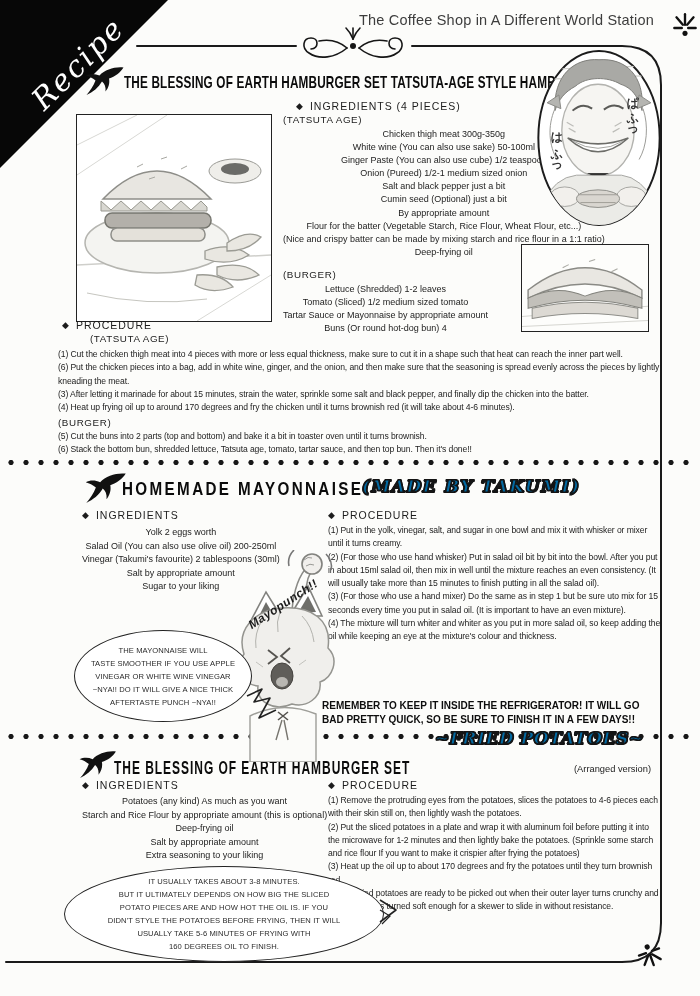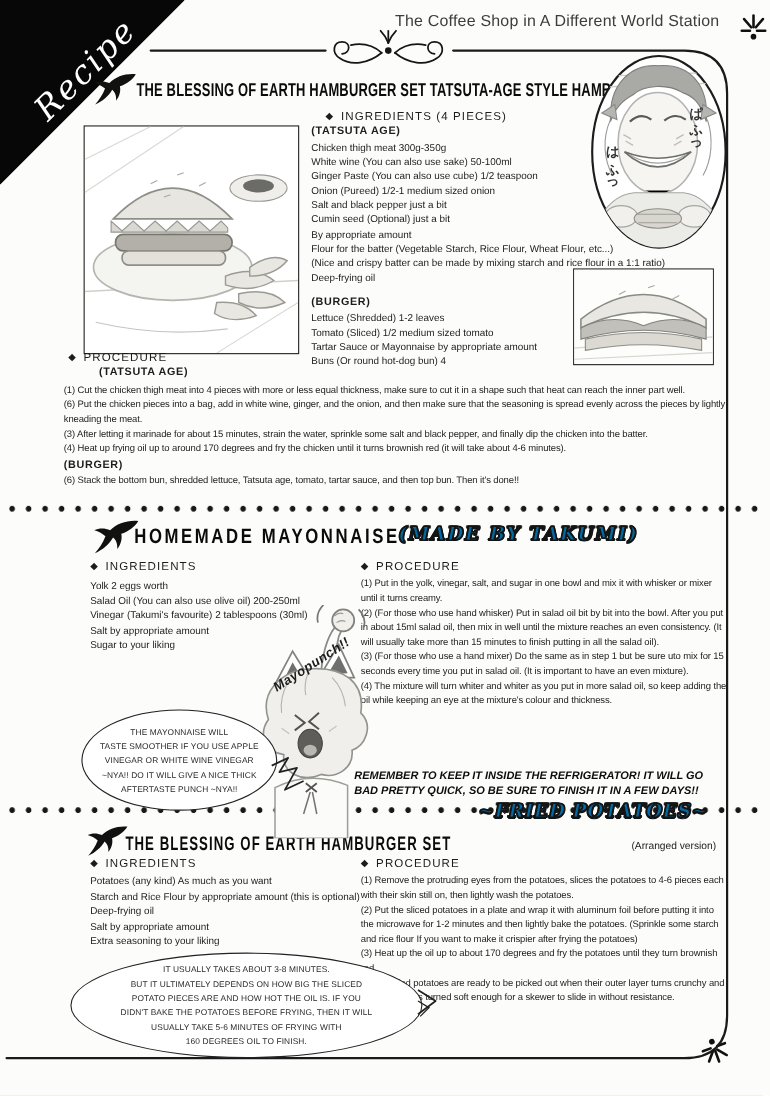--- a/index.html
+++ b/index.html
@@ -13,25 +13,25 @@
           font-family:"DejaVu Serif",serif;font-style:italic;font-size:30px;letter-spacing:2px;}
   .page-title{position:absolute;right:46px;top:12px;font-size:14.5px;color:#3d3d3d;letter-spacing:0.2px;white-space:nowrap;}
   
   .sec-title{font-weight:bold;color:#0b0b0b;white-space:nowrap;transform-origin:left top;}
   .fancy{color:#0369a1;font-family:"DejaVu Serif",serif;font-style:italic;font-weight:bold;white-space:nowrap;
          -webkit-text-stroke:1.1px #141414;
          text-shadow:1.2px 0 #141414,-1.2px 0 #141414,0 1.2px #141414,0 -1.2px #141414,
                      .9px .9px #141414,-.9px .9px #141414,.9px -.9px #141414,-.9px -.9px #141414;padding-left:10px;}
   .heading{font-size:10.5px;font-weight:normal;letter-spacing:1px;white-space:nowrap;}
   .diamond{font-size:9px;margin-right:6px;vertical-align:1px;}
-  .sub{font-size:9.8px;font-weight:bold;letter-spacing:0.6px;white-space:nowrap;}
-  .ing div{font-size:9px;line-height:13.1px;white-space:nowrap;}
+  .sub{font-size:9.8px;font-weight:normal;letter-spacing:0.6px;white-space:nowrap;}
+  .ing div{font-size:9px;line-height:13.1px;white-space:nowrap;text-align:center;}
   .ing2 div{line-height:13.6px;}
   .steps p{margin:0;font-size:8.6px;line-height:13.3px;letter-spacing:-0.1px;}
-  .reminder div{font-size:10px;font-weight:bold;font-style:italic;line-height:13.8px;white-space:nowrap;color:#0d0d0d;}
+  .reminder div{font-size:10px;font-weight:bold;line-height:13.8px;white-space:nowrap;color:#0d0d0d;}
   .bubble{position:absolute;border:1.4px solid #222;border-radius:50%;background:#fff;z-index:5;
           display:flex;flex-direction:column;justify-content:center;align-items:center;text-align:center;}
   .bubble div{font-size:7.6px;line-height:13px;letter-spacing:0.1px;color:#2a2a2a;white-space:nowrap;}
   .sfx-v{position:absolute;writing-mode:vertical-rl;font-size:12px;font-weight:bold;color:#333;letter-spacing:3px;z-index:4;}
   .mayopunch{position:absolute;transform:rotate(-33deg);font-size:12px;font-weight:bold;font-style:italic;letter-spacing:0.5px;white-space:nowrap;z-index:4;}
   .arr-suffix{font-size:9.3px;color:#222;white-space:nowrap;}
   .dotted{position:absolute;left:8px;width:684px;height:7px;
           background-image:radial-gradient(circle at 3px 3.5px,#181818 2.3px,transparent 2.9px);
           background-size:15px 7px;background-repeat:repeat-x;}
   .frame{border:1.5px solid #222;background:#fff;}
@@ -210,20 +210,21 @@
   </div>
   <div class="abs sub" style="left:90px;top:333px">(TATSUTA AGE)</div>
   <div class="abs steps" style="left:58px;top:348px;width:606px">
     <p>(1) Cut the chicken thigh meat into 4 pieces with more or less equal thickness, make sure to cut it in a shape such that heat can reach the inner part well.</p>
     <p>(6) Put the chicken pieces into a bag, add in white wine, ginger, and the onion, and then make sure that the seasoning is spread evenly across the pieces by lightly kneading the meat.</p>
     <p>(3) After letting it marinade for about 15 minutes, strain the water, sprinkle some salt and black pepper, and finally dip the chicken into the batter.</p>
     <p>(4) Heat up frying oil up to around 170 degrees and fry the chicken until it turns brownish red (it will take about 4-6 minutes).</p>
   </div>
   <div class="abs sub" style="left:58px;top:417px">(BURGER)</div>
   <div class="abs steps" style="left:58px;top:430px;width:606px">
+    <p>(5) Cut the buns into 2 parts (top and bottom) and bake it a bit in toaster oven until it turns brownish.</p>
     <p>(6) Stack the bottom bun, shredded lettuce, Tatsuta age, tomato, tartar sauce, and then top bun. Then it's done!!</p>
   </div>
 
   <div class="dotted" style="top:459px"></div>
 
   <svg class="abs" style="left:84px;top:472px" width="44" height="32" viewBox="0 0 40 30">
     <path fill="#111" d="M38.5,1.5 C30,0.5 20,3.5 14.5,9.5 C10,7.5 5,7.5 1,9.5 C4.5,10.5 7.5,12 10.5,14.5 C8.5,20 5,25 1.5,29 C8,26 13.5,21.5 17,15.5 C19.5,17.5 21,21 20.5,25.5 C23.5,22 25,17 24,12.5 C30,10.5 35.5,6.5 38.5,1.5 Z"></path>
   </svg>
   <div class="abs sec-title" style="left:122px;top:478px;font-size:16px;letter-spacing:2.5px;transform:scale(0.95,1.18)">HOMEMADE MAYONNAISE</div>
   <div class="abs fancy" style="left:352px;top:476px;font-size:17px;letter-spacing:1.5px">(MADE BY TAKUMI)</div>
@@ -282,21 +283,21 @@
           <path d="M24,112 l7,5"></path>
           <path d="M74,110 l-7,5"></path>
         </g>
       <path d="M18,166 Q50,150 84,164 L84,212 L18,212 Z" fill="#fbfbf9" stroke="#9e9e99" stroke-width="1.4"></path>
       <path d="M46,162 l10,8 M56,162 l-10,8" stroke="#55534f" stroke-width="1.6"></path>
       <path d="M50,170 l-6,20 M52,170 l4,20" stroke="#77756f" stroke-width="1.4"></path>
     </svg>
   </div>
   <div class="mayopunch" style="left:243px;top:597px">Mayopunch!!</div>
 
-  <div class="bubble" style="left:74px;top:645px;width:176px;height:90px">
+  <div class="bubble" style="left:74px;top:630px;width:176px;height:90px">
     <div>THE MAYONNAISE WILL</div>
     <div>TASTE SMOOTHER IF YOU USE APPLE</div>
     <div>VINEGAR OR WHITE WINE VINEGAR</div>
     <div>~NYA!! DO IT WILL GIVE A NICE THICK</div>
     <div>AFTERTASTE PUNCH ~NYA!!</div>
   </div>
   <svg class="abs" style="left:246px;top:686px;z-index:6" width="34" height="38" viewBox="0 0 34 38">
     <path d="M1,10 L16,3 L8,16 L24,12 L13,32 L30,24" fill="none" stroke="#222" stroke-width="1.6" stroke-linejoin="round"></path>
   </svg>
 
@@ -327,21 +328,21 @@
     <p>(1) Remove the protruding eyes from the potatoes, slices the potatoes to 4-6 pieces each with their skin still on, then lightly wash the potatoes.</p>
     <p>(2) Put the sliced potatoes in a plate and wrap it with aluminum foil before putting it into the microwave for 1-2 minutes and then lightly bake the potatoes. (Sprinkle some starch and rice flour If you want to make it crispier after frying the potatoes)</p>
     <p>(3) Heat up the oil up to about 170 degrees and fry the potatoes until they turn brownish red.</p>
     <p>(4) The fried potatoes are ready to be picked out when their outer layer turns crunchy and their inside has turned soft enough for a skewer to slide in without resistance.</p>
   </div>
 
   <div class="bubble" style="left:64px;top:866px;width:318px;height:94px">
     <div>IT USUALLY TAKES ABOUT 3-8 MINUTES.</div>
     <div>BUT IT ULTIMATELY DEPENDS ON HOW BIG THE SLICED</div>
     <div>POTATO PIECES ARE AND HOW HOT THE OIL IS. IF YOU</div>
-    <div>DIDN'T BAKE THE POTATOES BEFORE FRYING, THEN IT WILL</div>
+    <div>DIDN'T STYLE THE POTATOES BEFORE FRYING, THEN IT WILL</div>
     <div>USUALLY TAKE 5-6 MINUTES OF FRYING WITH</div>
     <div>160 DEGREES OIL TO FINISH.</div>
   </div>
   <svg class="abs" style="left:378px;top:898px;z-index:6" width="22" height="30" viewBox="0 0 22 30">
     <path d="M2,2 L18,12 L2,24" fill="none" stroke="#222" stroke-width="1.6" stroke-linejoin="round"></path>
     <path d="M2,12 L12,18 L4,26" fill="none" stroke="#222" stroke-width="1.2"></path>
   </svg>
 
 </div>
 

